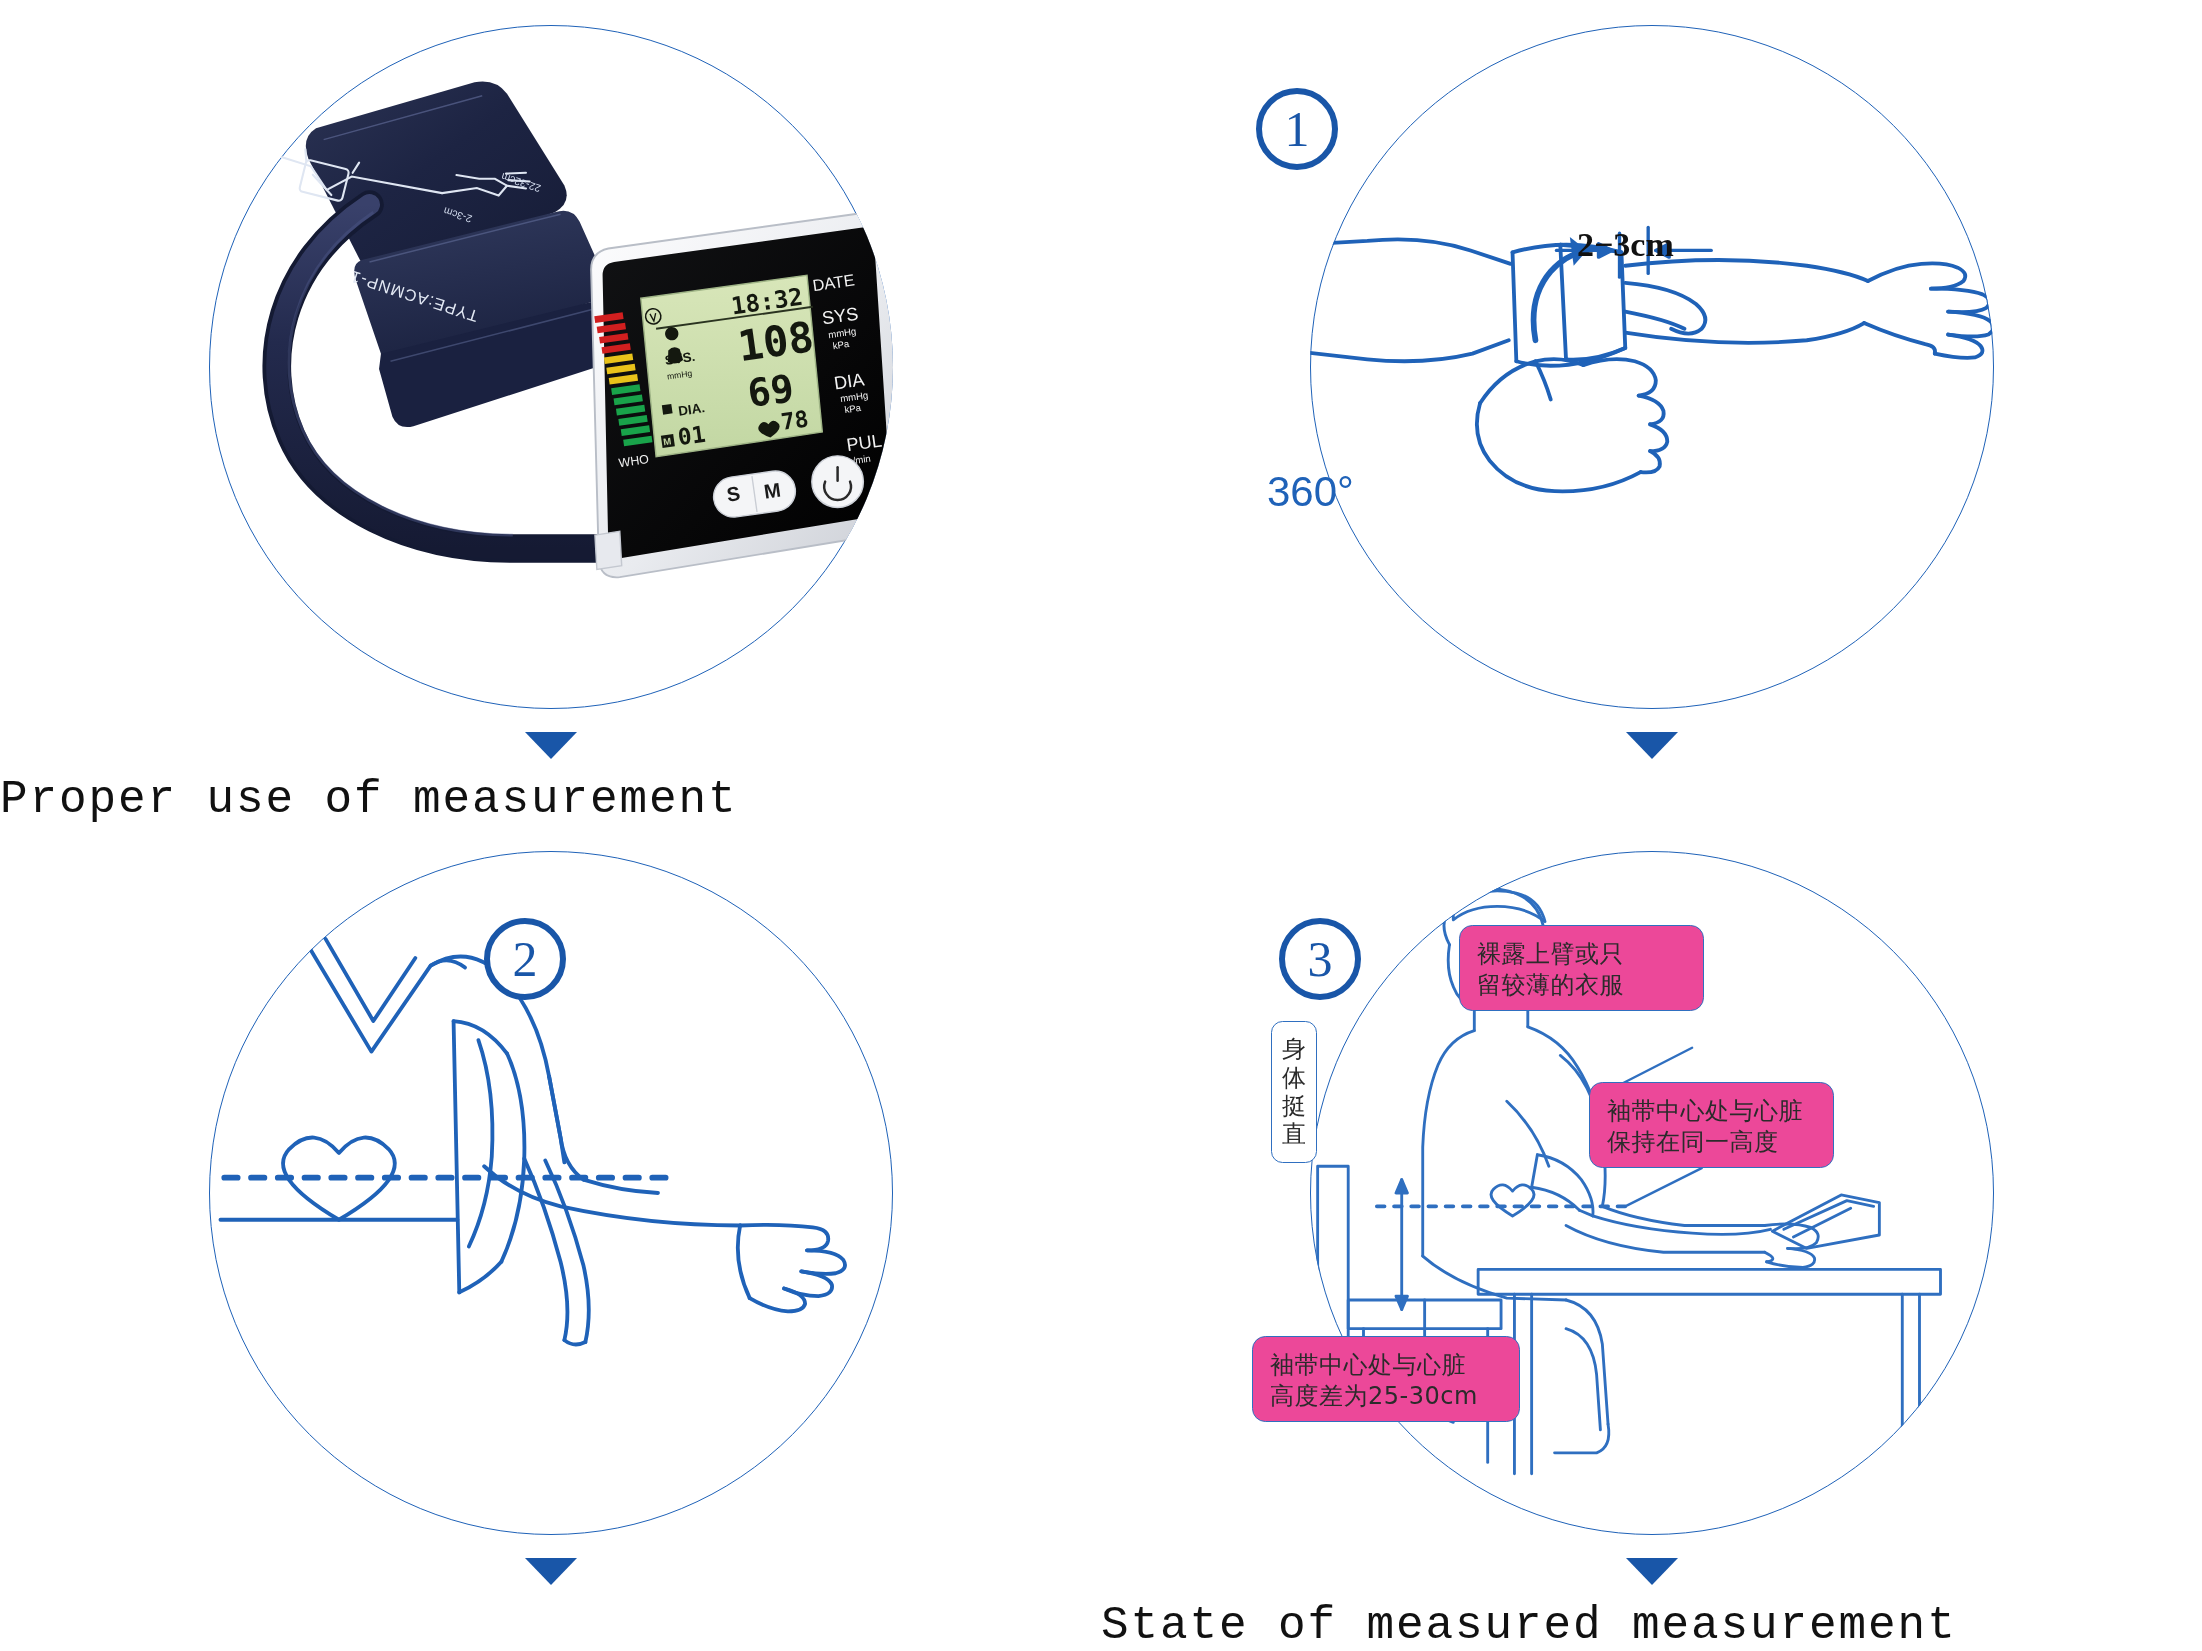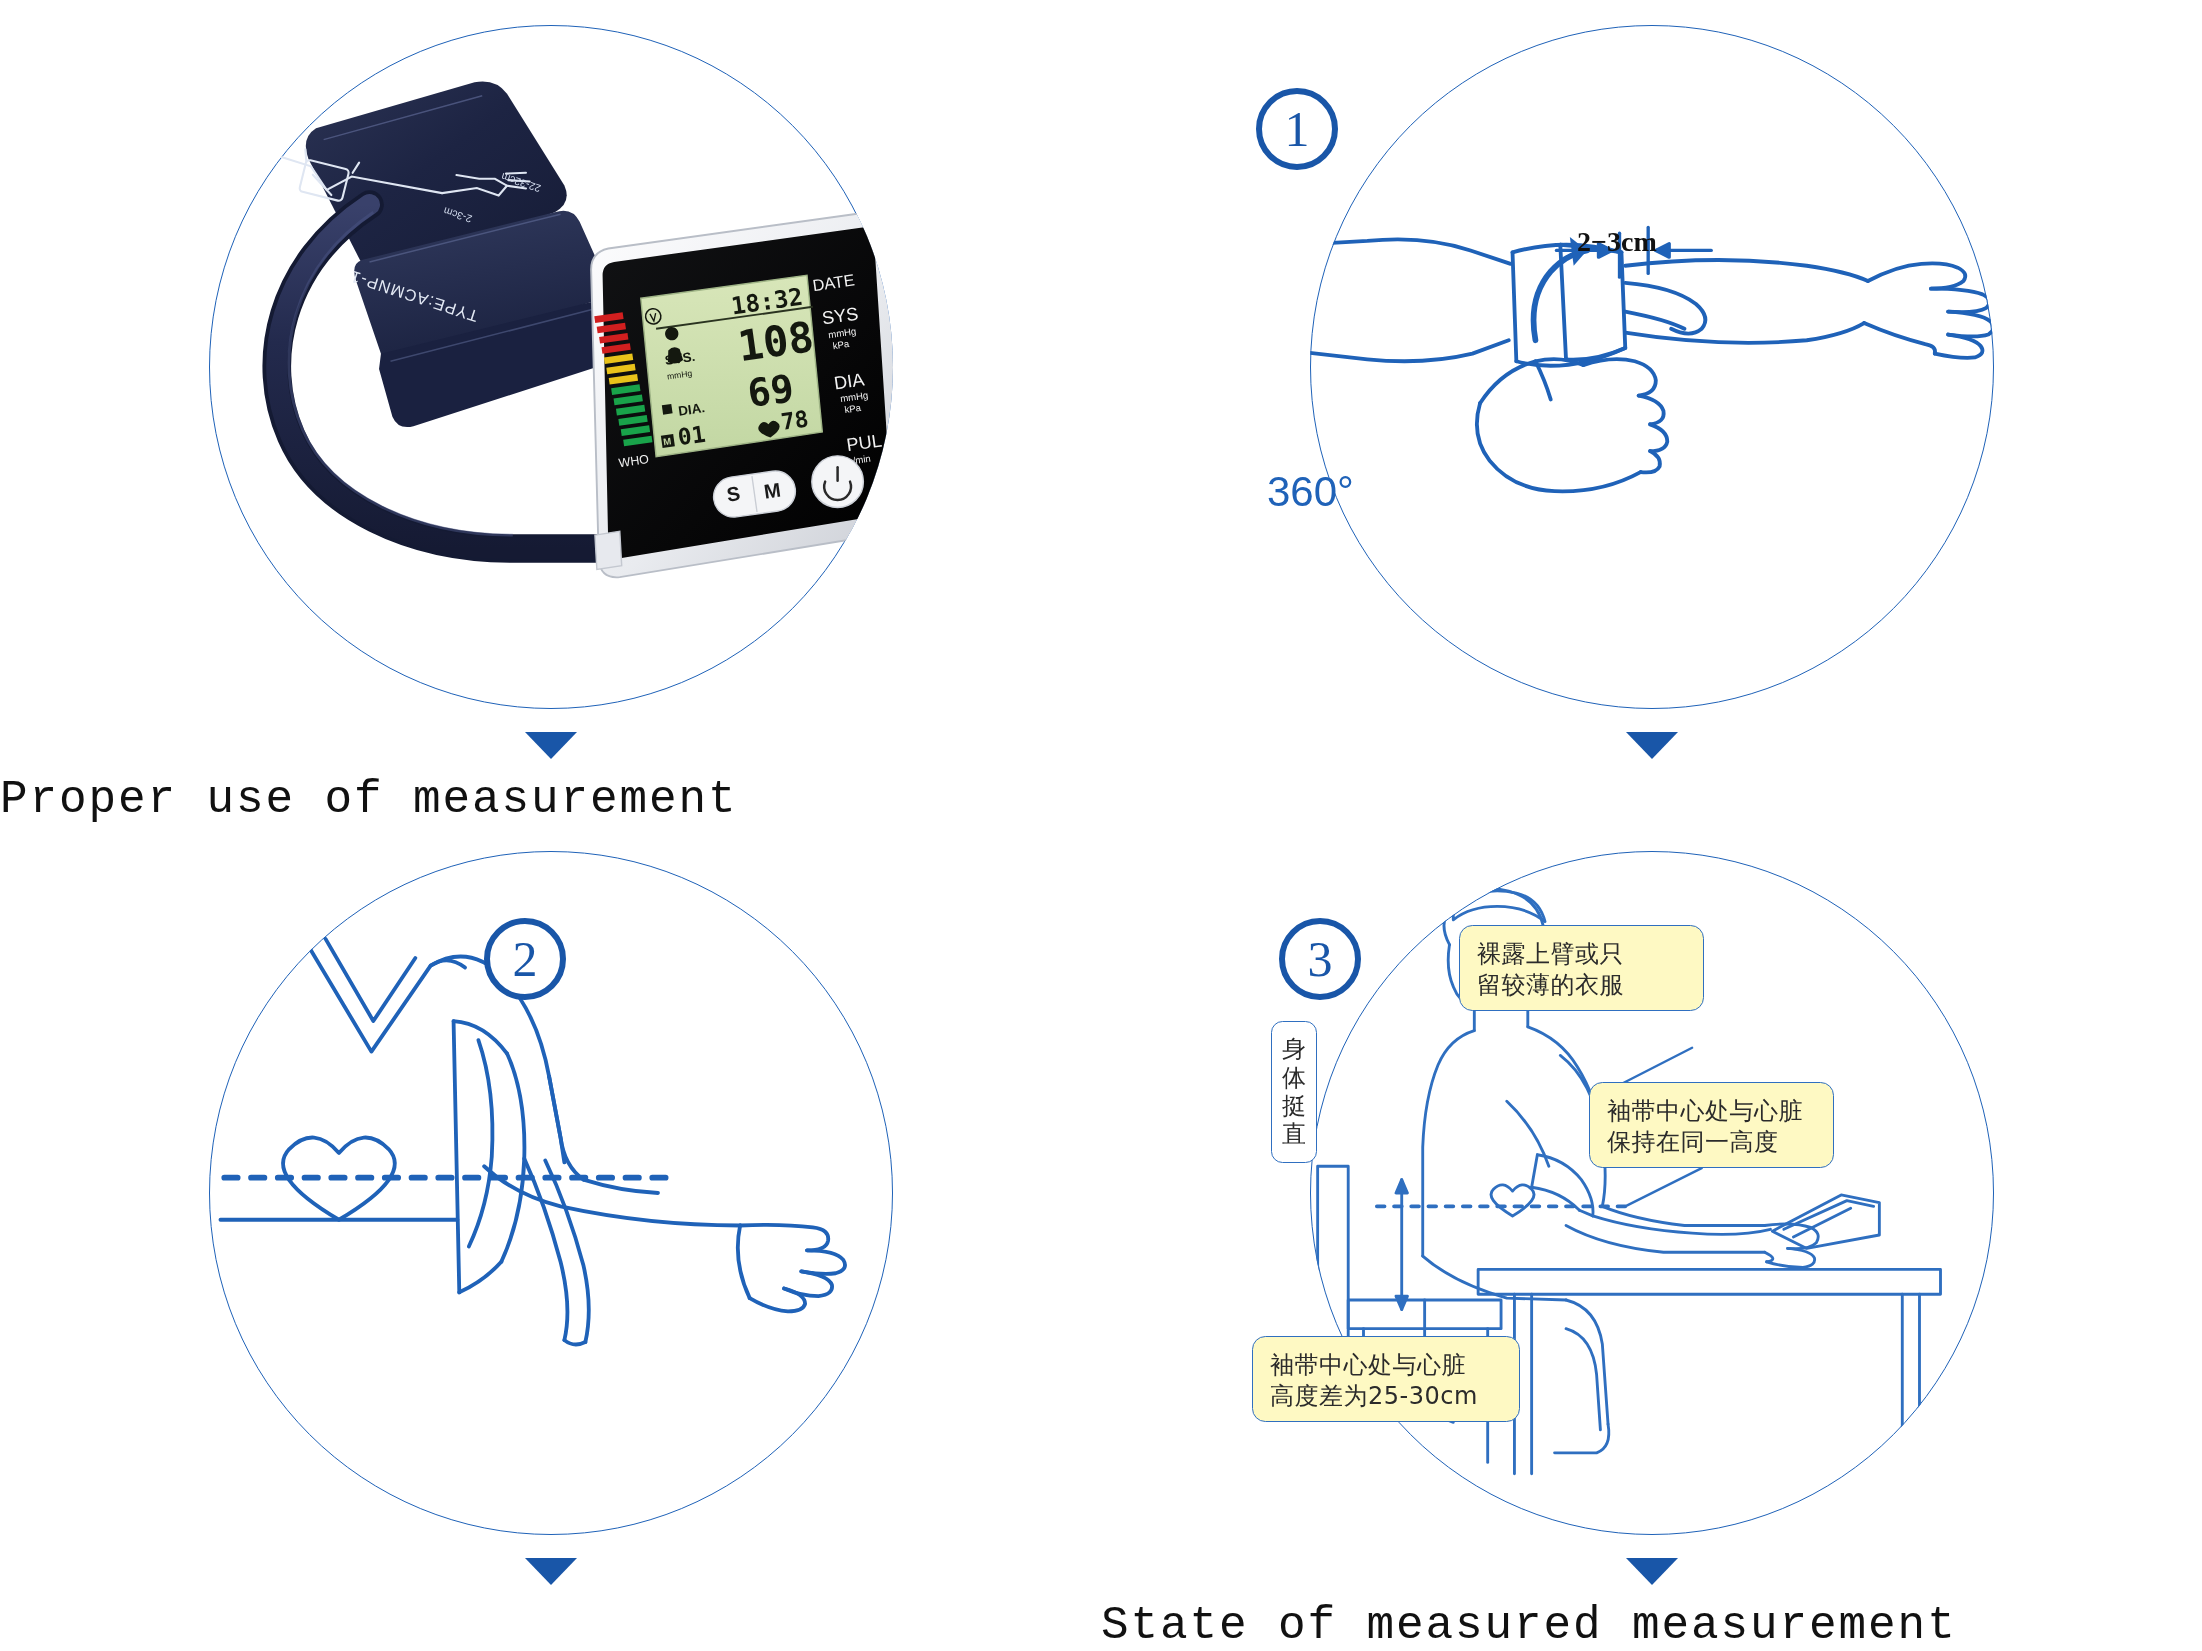--- a/index.html
+++ b/index.html
@@ -100,21 +100,21 @@
     border-radius: 50%;
     overflow: hidden;
   }
   .art svg { display: block; }
 
   
   .callout {
     position: absolute;
     border: 1.9px solid #2f6fc0;
     border-radius: 13.4px;
-    background: #fef9c3;
+    background: #ec4899;
     box-sizing: border-box;
     padding: 13.4px 15.3px 11.5px 17px;
     font-family: "DejaVu Sans", "Liberation Sans", sans-serif;
     font-size: 24px;
     line-height: 1.28;
     color: #2b2b2b;
     letter-spacing: 0.5px;
     z-index: 7;
   }
   .callout div { white-space: nowrap; }
@@ -132,21 +132,21 @@
     color: #2b2b2b;
     text-align: center;
     width: 46px;
     z-index: 7;
   }
 
   .dimlabel {
     position: absolute;
     font-family: "Liberation Serif", "DejaVu Serif", serif;
     font-weight: bold;
-    font-size: 28px;
+    font-size: 34px;
     color: #111111;
     letter-spacing: 0px;
     z-index: 6;
   }
   .deglabel {
     position: absolute;
     font-family: "Liberation Sans", sans-serif;
     font-size: 42px;
     color: #1f62b8;
     z-index: 6;

